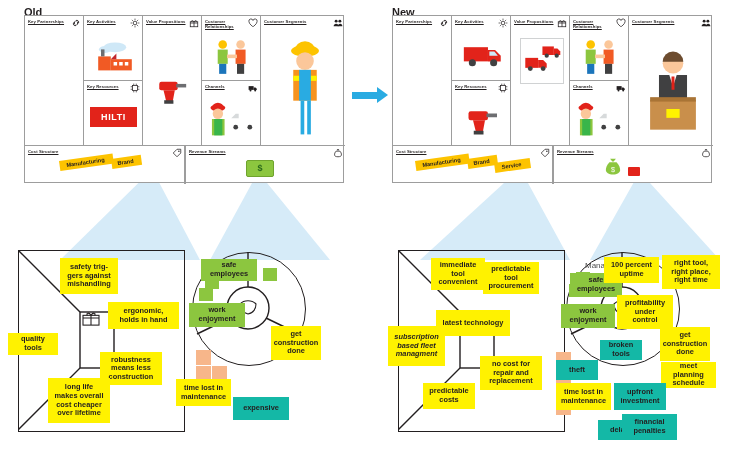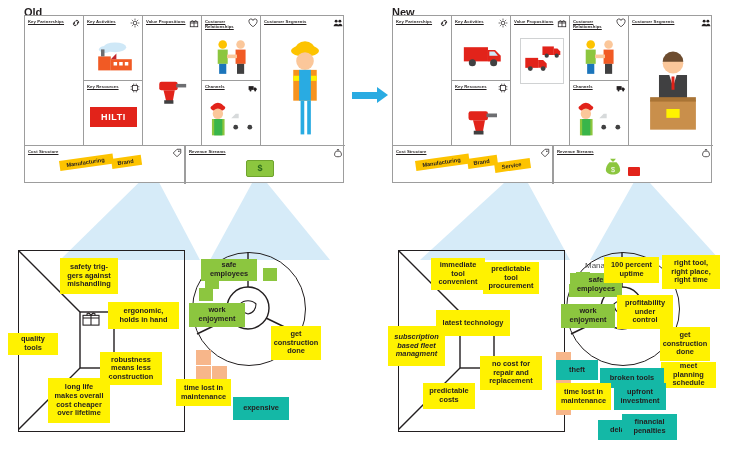--- a/index.html
+++ b/index.html
@@ -529,17 +529,17 @@
 
 <div class="note green" style="left:570px;top:273px;width:52px;height:24px;">safe employees</div>
 <div class="note yellow" style="left:604px;top:257px;width:55px;height:26px;">100 percent uptime</div>
 <div class="note yellow" style="left:662px;top:255px;width:58px;height:34px;">right tool, right place, right time</div>
 <div class="note green" style="left:561px;top:304px;width:54px;height:24px;">work enjoyment</div>
 <div class="note yellow" style="left:617px;top:295px;width:56px;height:34px;">profitability under control</div>
 <div class="note yellow" style="left:660px;top:327px;width:50px;height:34px;">get construction done</div>
 <div class="note yellow" style="left:661px;top:362px;width:55px;height:26px;">meet planning schedule</div>
 
 <div class="note orange" style="left:556px;top:360px;width:42px;height:20px;">theft</div>
-<div class="note orange" style="left:600px;top:368px;width:64px;height:20px;">broken tools</div>
+<div class="note orange" style="left:600px;top:340px;width:42px;height:20px;">broken tools</div>
 <div class="note yellow" style="left:556px;top:383px;width:55px;height:27px;">time lost in maintenance</div>
 <div class="note orange" style="left:614px;top:383px;width:52px;height:27px;">upfront investment</div>
 <div class="note orange" style="left:574px;top:420px;width:47px;height:20px;margin-left:24px;">delays</div>
 <div class="note orange" style="left:622px;top:414px;width:55px;height:26px;">financial penalties</div>
 
 </body></html>

